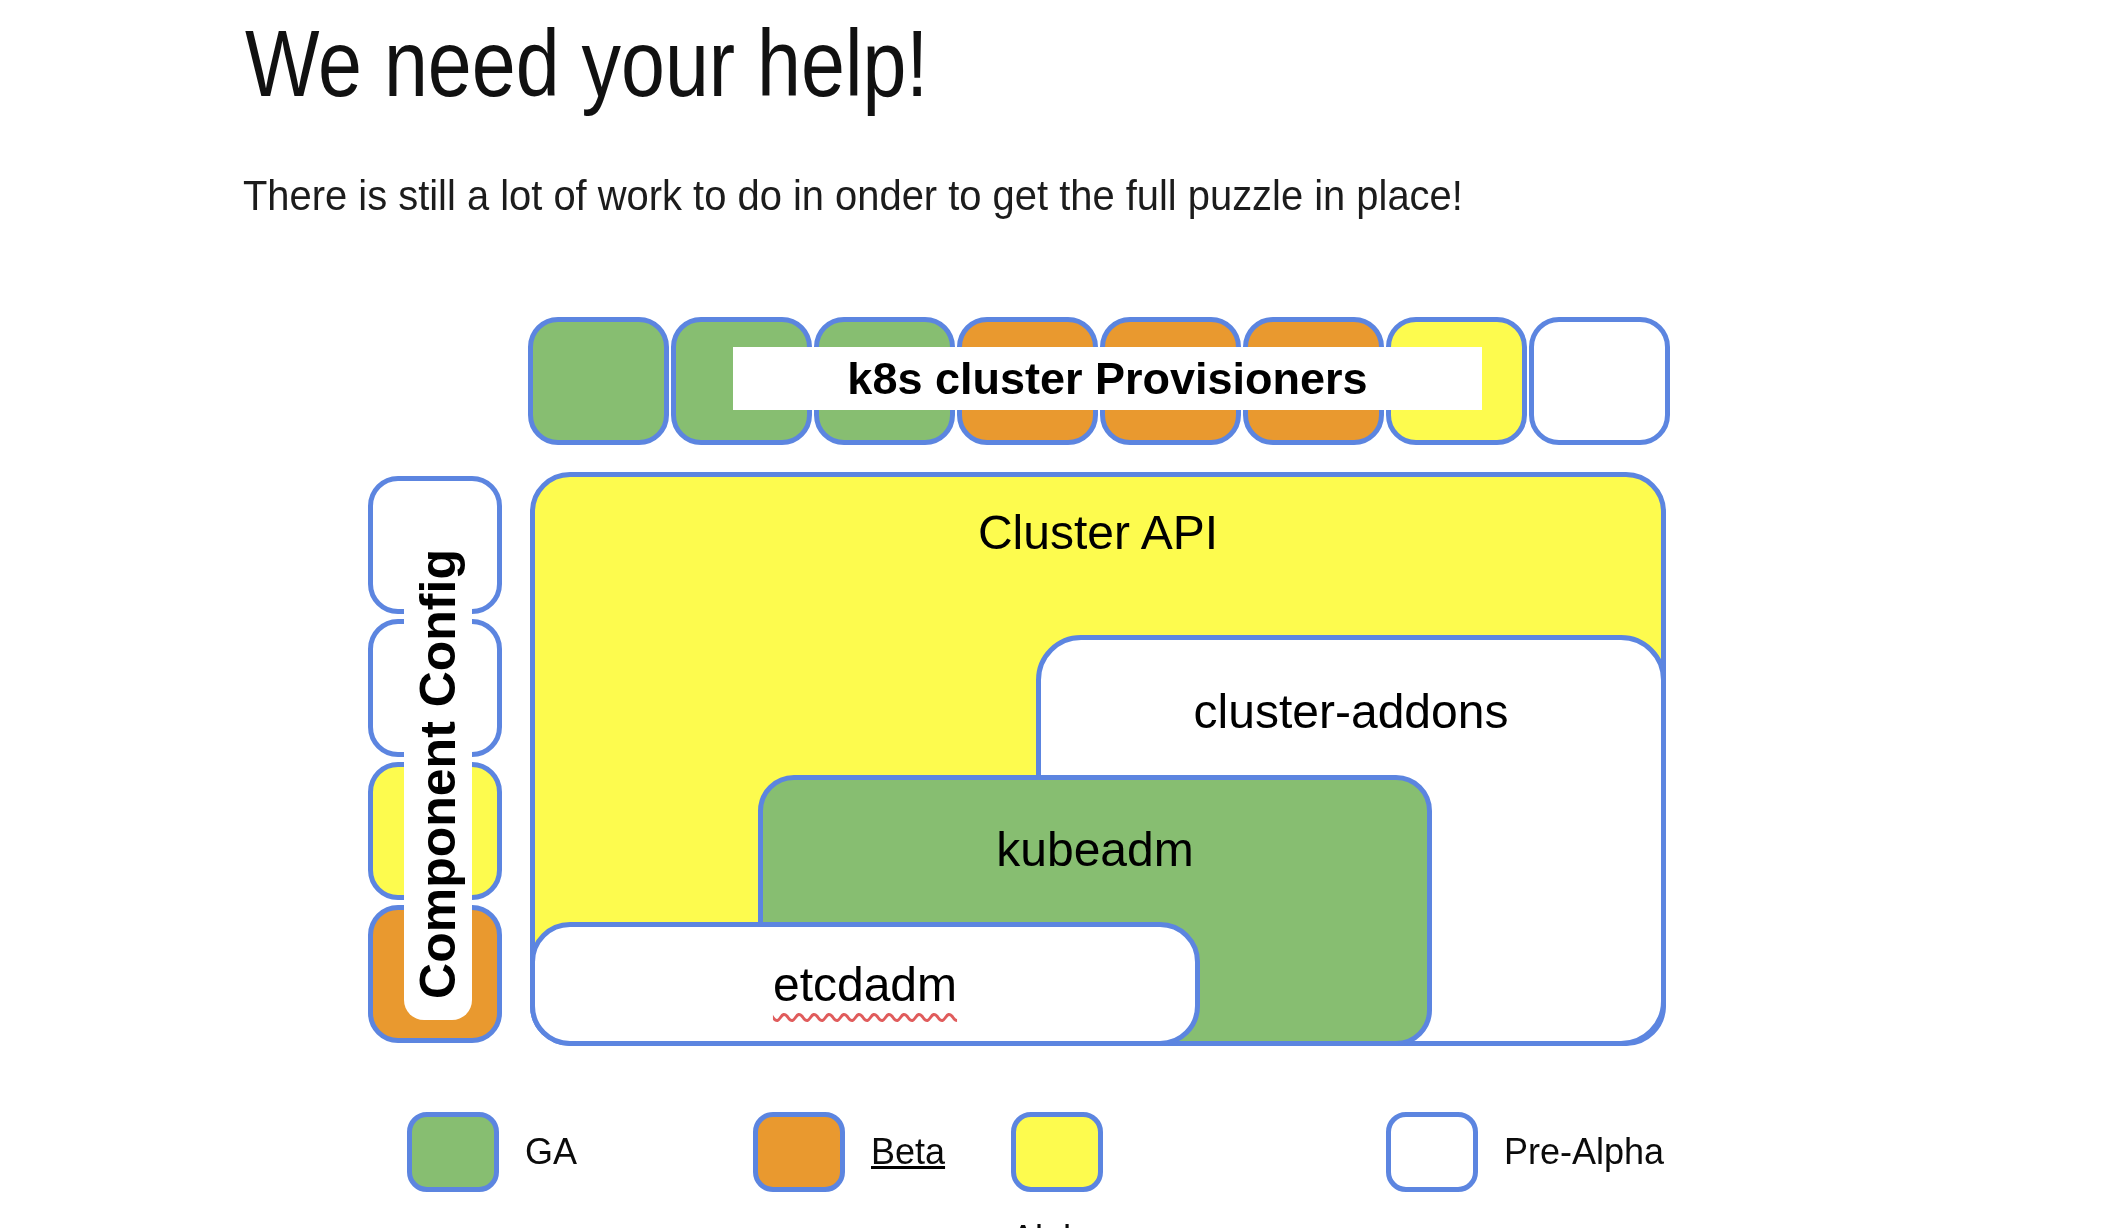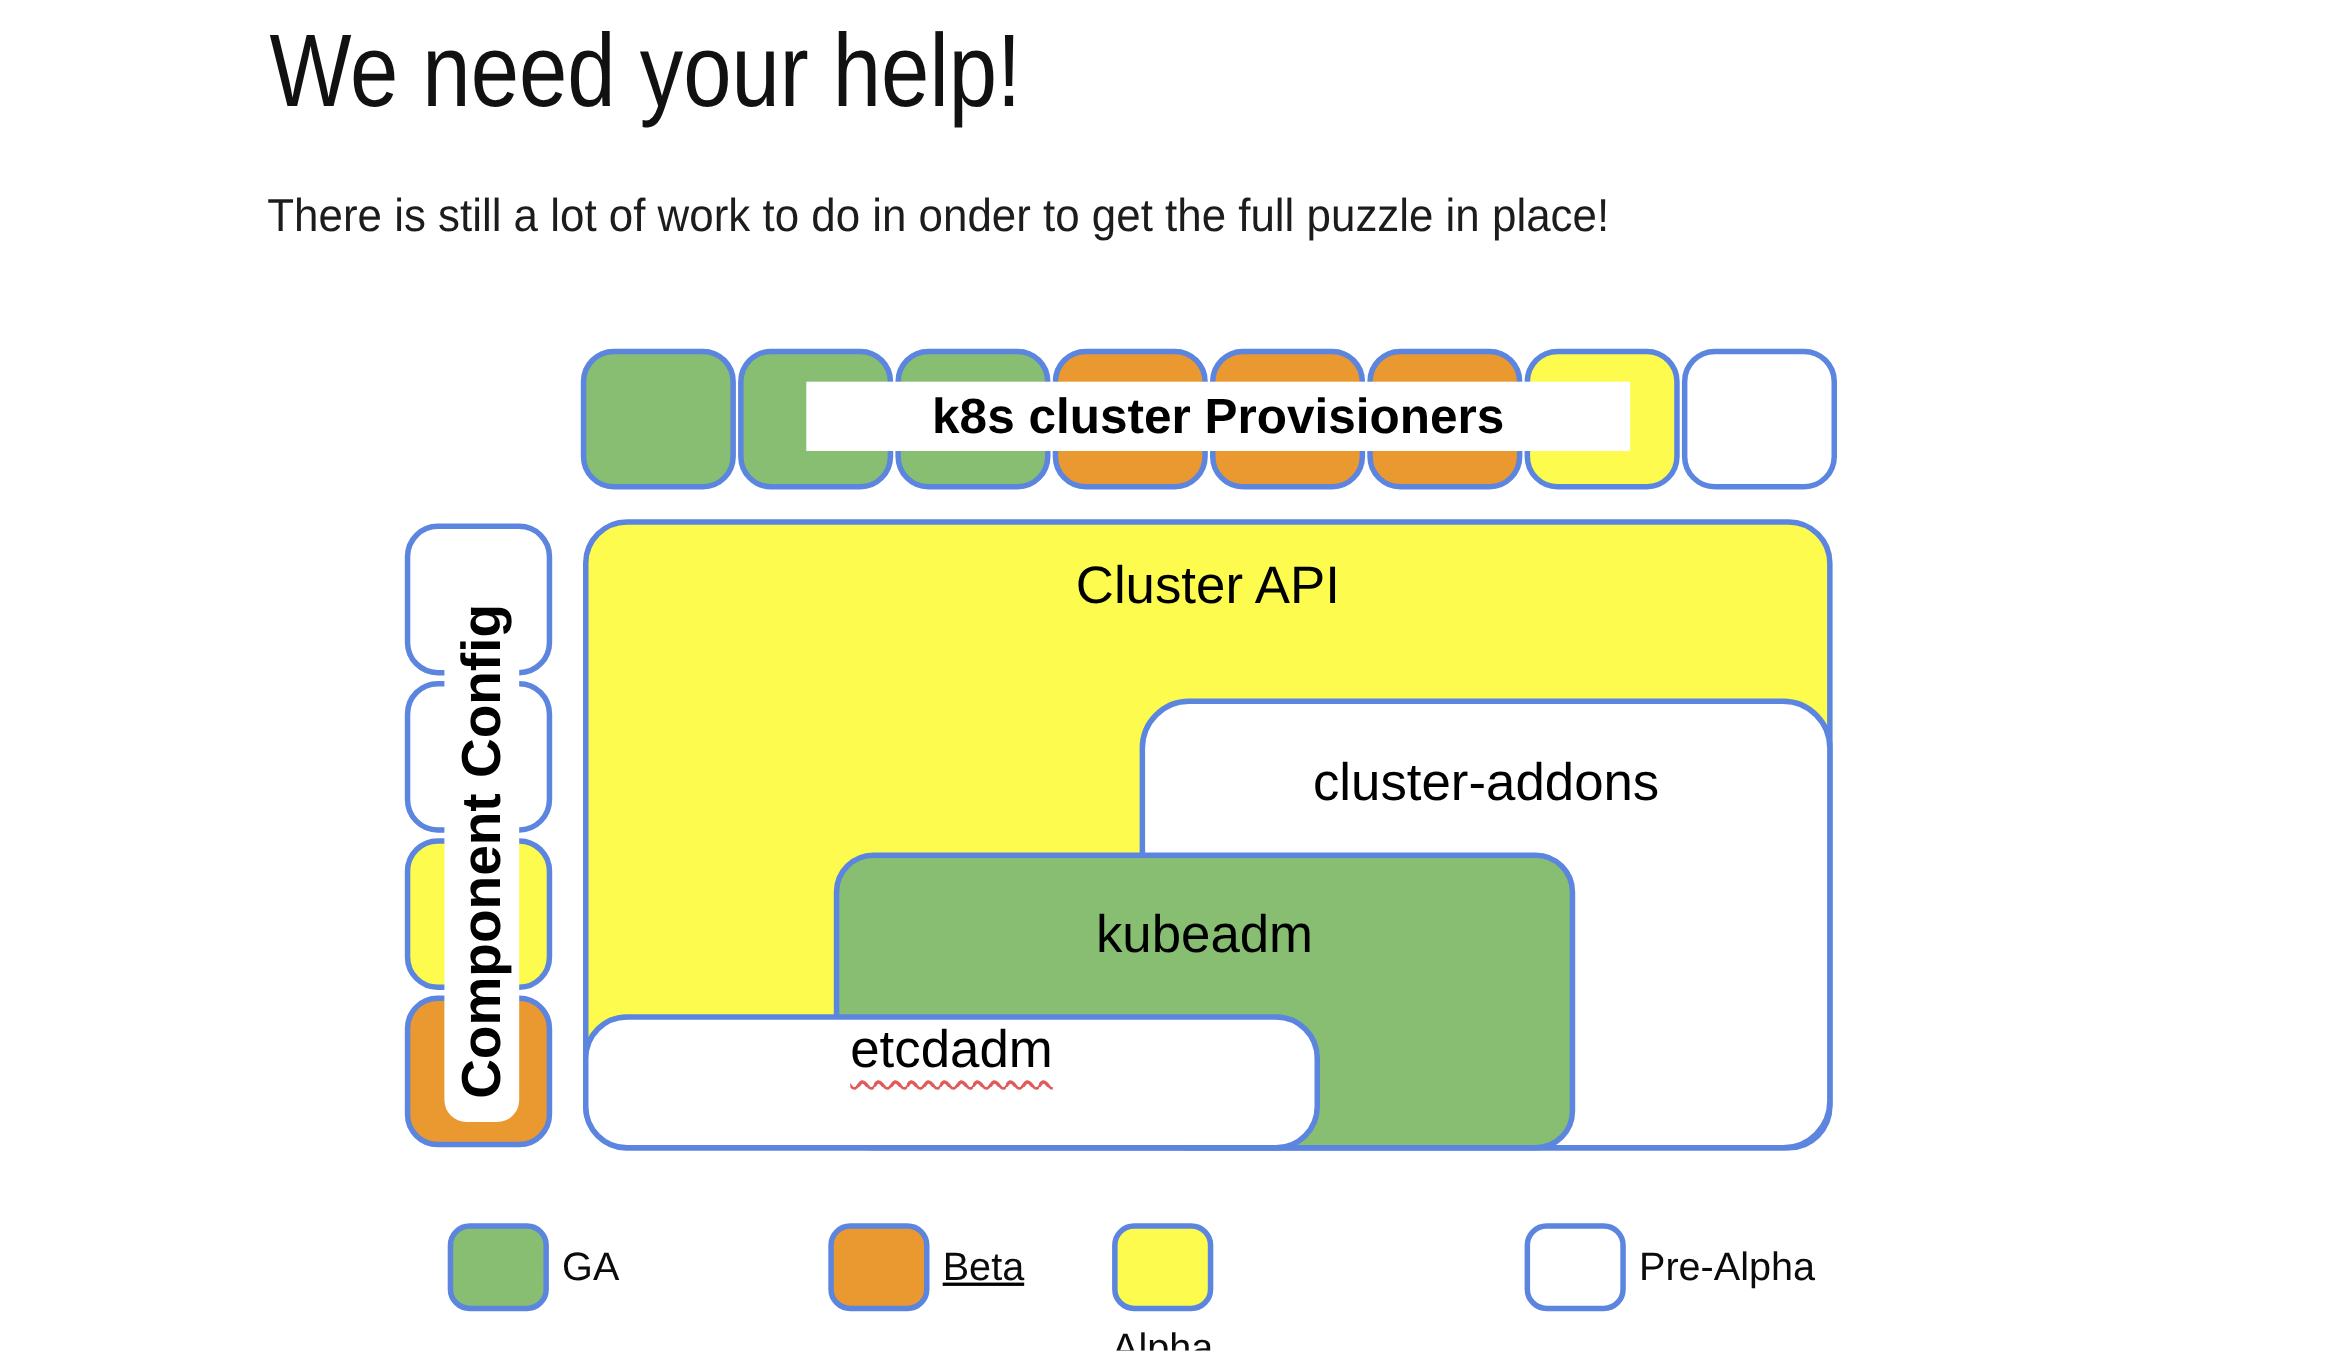--- a/index.html
+++ b/index.html
@@ -38,26 +38,26 @@
   
   .bigbox{position:absolute;z-index:2;}
   .box-label{font-size:48px;font-weight:400;text-align:center;white-space:nowrap;}
   .cluster-api{left:530px;top:472px;width:1136px;height:574px;border-radius:40px;z-index:2;
                display:flex;justify-content:center;align-items:flex-start;padding-top:28px;}
   .cluster-addons{left:1036px;top:635px;width:630px;height:411px;border-radius:45px;z-index:4;
                display:flex;justify-content:center;align-items:flex-start;padding-top:44px;}
   .kubeadm{left:758px;top:775px;width:674px;height:271px;border-radius:36px;z-index:5;
                display:flex;justify-content:center;align-items:flex-start;padding-top:42px;}
   .etcdadm{left:530px;top:922px;width:670px;height:124px;border-radius:40px;z-index:6;
-               display:flex;justify-content:center;}
+               display:flex;justify-content:center;align-items:center;}
   .squiggle{text-decoration-line:underline;text-decoration-style:wavy;
             text-decoration-color:#E05C5C;text-decoration-thickness:3px;text-underline-offset:12px;}
 
   
-  .legend-item{position:absolute;top:1112px;display:flex;align-items:center;gap:12px;}
+  .legend-item{position:absolute;top:1112px;display:flex;align-items:center;gap:26px;}
   .l1{left:407px;}.l2{left:753px;text-decoration:underline;}.l3{left:1011px;flex-direction:column;}.l4{left:1386px;}
   .legend-swatch{width:92px;height:80px;border-radius:20px;flex:0 0 auto;}
   .legend-label{font-size:36px;font-weight:400;color:#0b0b0b;white-space:nowrap;}
 </style>
 </head>
 <body>
 
 <div class="stage">
 
   <div class="title">We need your help!</div>

